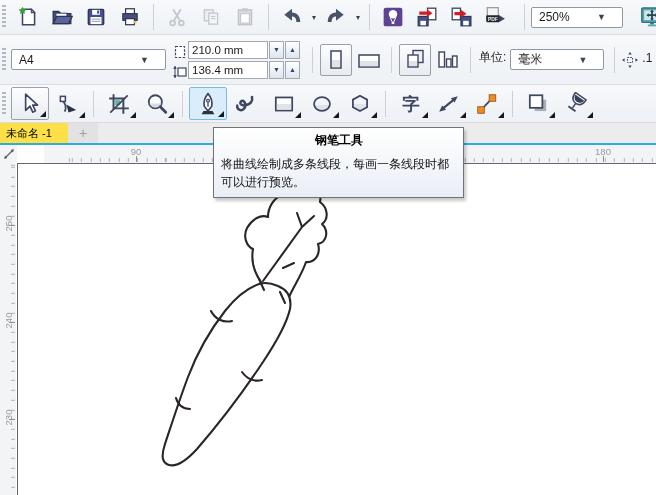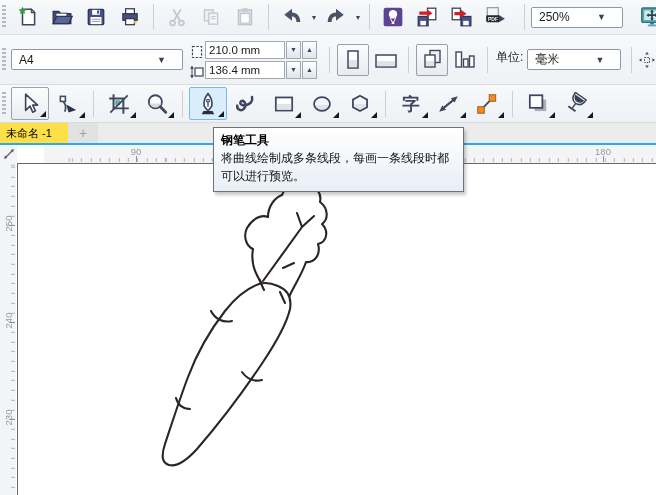--- a/index.html
+++ b/index.html
@@ -60,21 +60,21 @@
   .tickvm{position:absolute;right:1px;height:1px;width:6px;background:#8b929c;}
   
   #canvas{position:absolute;top:163px;left:0;right:0;bottom:0;background:#fff;}
   .page-edge-v{position:absolute;left:17px;top:163px;bottom:0;width:1px;background:#63676f;z-index:1;}
   .page-edge-h{position:absolute;left:17px;top:163px;right:0;height:1px;background:#63676f;z-index:1;}
   #art{position:absolute;left:0;top:0;width:656px;height:495px;z-index:4;pointer-events:none;}
   
   #tooltip{position:absolute;left:213px;top:127px;width:236px;z-index:40;
            background:linear-gradient(#ffffff,#e9eef6);border:1px solid #6f7377;
            box-shadow:2px 3px 3px rgba(0,0,0,.22);padding:4px 6px 6px 7px;font-size:12px;line-height:1.45;}
-  #tooltip .tt-title{font-weight:bold;color:#000;margin-bottom:1px;}
+  #tooltip .tt-title{font-weight:bold;color:#000;margin-bottom:7px;text-align:center;}
   #tooltip .tt-body{color:#111;}
   svg{display:block;}
 </style>
 </head>
 <body>
 
 <div id="app">
 
   <div class="toolbar" id="row1">
     <div class="grip"></div>
@@ -203,21 +203,21 @@
         <path d="M10,3.8 l1.6,2 h-3.2 z M10,13.2 l1.6,-2 h-3.2 z M5.3,8.5 l2,-1.6 v3.2 z M14.7,8.5 l-2,-1.6 v3.2 z" fill="#24454c"></path>
         <rect x="8.5" y="14.5" width="3" height="1.8" fill="#35707c"></rect>
         <rect x="6.5" y="16.3" width="7" height="1.5" fill="#5da8b5"></rect>
       </svg>
     </div>
   </div>
 
   <div class="toolbar" id="row2">
     <div class="grip"></div>
 
-    <div class="combo" style="width:172px;">
+    <div class="combo" style="width:155px;">
       <span>A4</span>
       <span class="arr">▼</span>
     </div>
 
     <div class="dims">
       <div class="dimrow">
         <span class="dimicon">
           <svg width="12" height="14" viewBox="0 0 12 14">
               <rect x="1.5" y="1.5" width="9" height="11" fill="#fff" stroke="#3e4660" stroke-width="1.2" stroke-dasharray="2.5 1.4"></rect>
             </svg>

